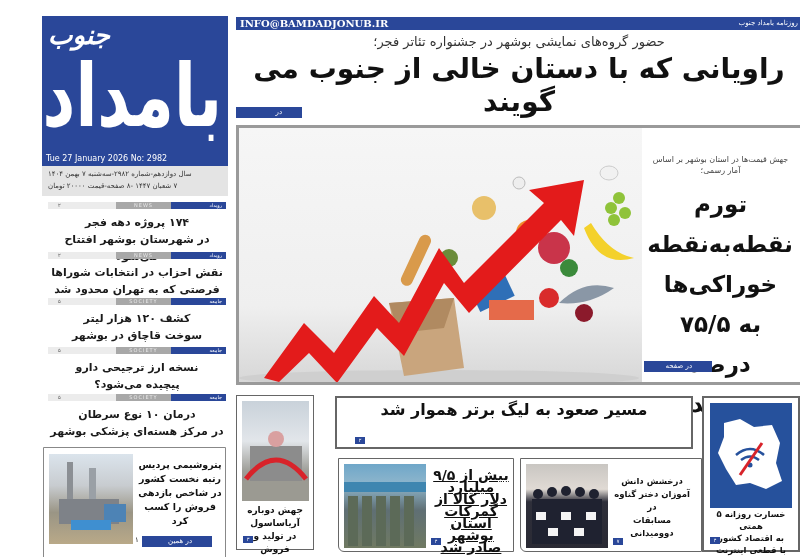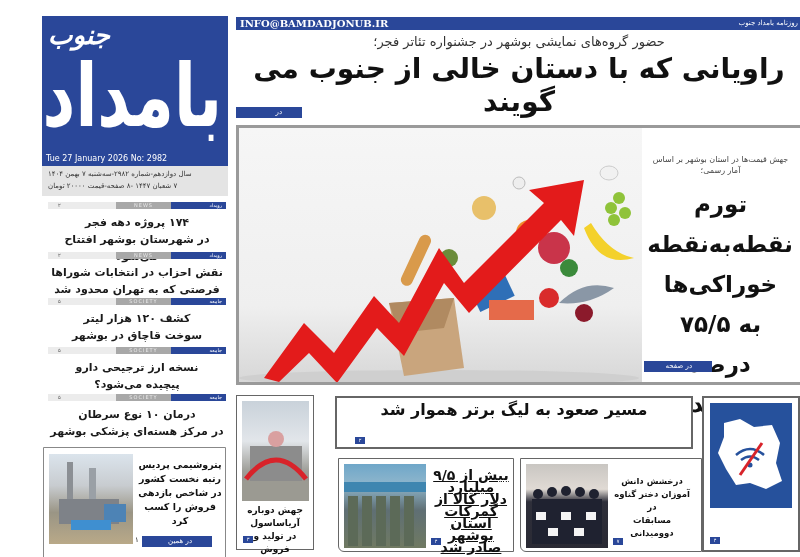--- a/index.html
+++ b/index.html
@@ -288,14 +288,19 @@
     <svg width="82" height="105" viewBox="0 0 82 105">
       <path d="M14 20 L30 16 L44 24 L62 22 L70 40 L66 60 L72 78 L56 86 L40 80 L26 82 L16 66 L8 50 L14 34 Z" fill="#ffffff"></path>
       <g fill="none" stroke="#26519c" stroke-width="2.5">
         <path d="M26 52 Q40 40 54 52"></path>
           <path d="M31 57 Q40 50 49 57"></path>
       </g>
       <circle cx="40" cy="62" r="2.5" fill="#26519c"></circle>
       <line x1="30" y1="72" x2="52" y2="40" stroke="#d8232a" stroke-width="3"></line>
     </svg>
   </div>
+  <div class="text">
+    <div>خسارت روزانه ۵ همتی</div>
+    <div>به اقتصاد کشور</div>
+    <div>با قطعی اینترنت</div>
+  </div>
   <div class="num-badge" style="left:6px; bottom:6px;">۴</div>
 </div>
 
 </body></html>

